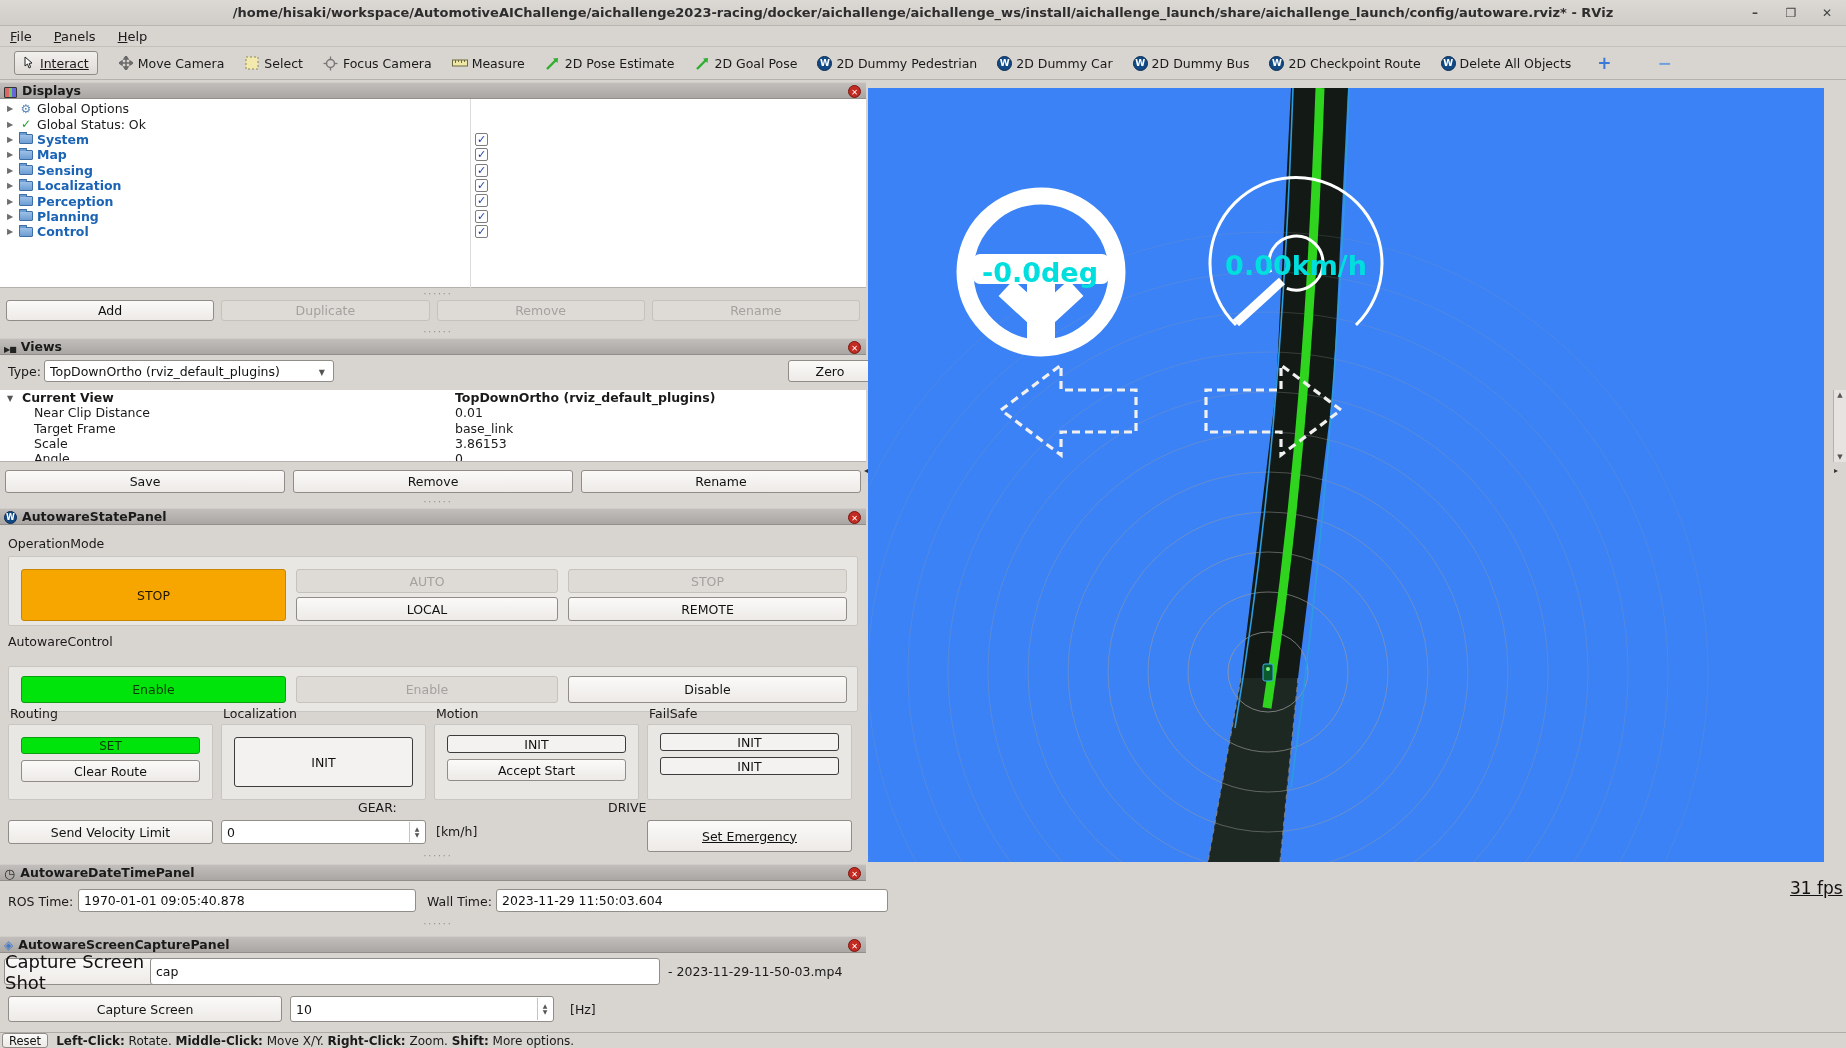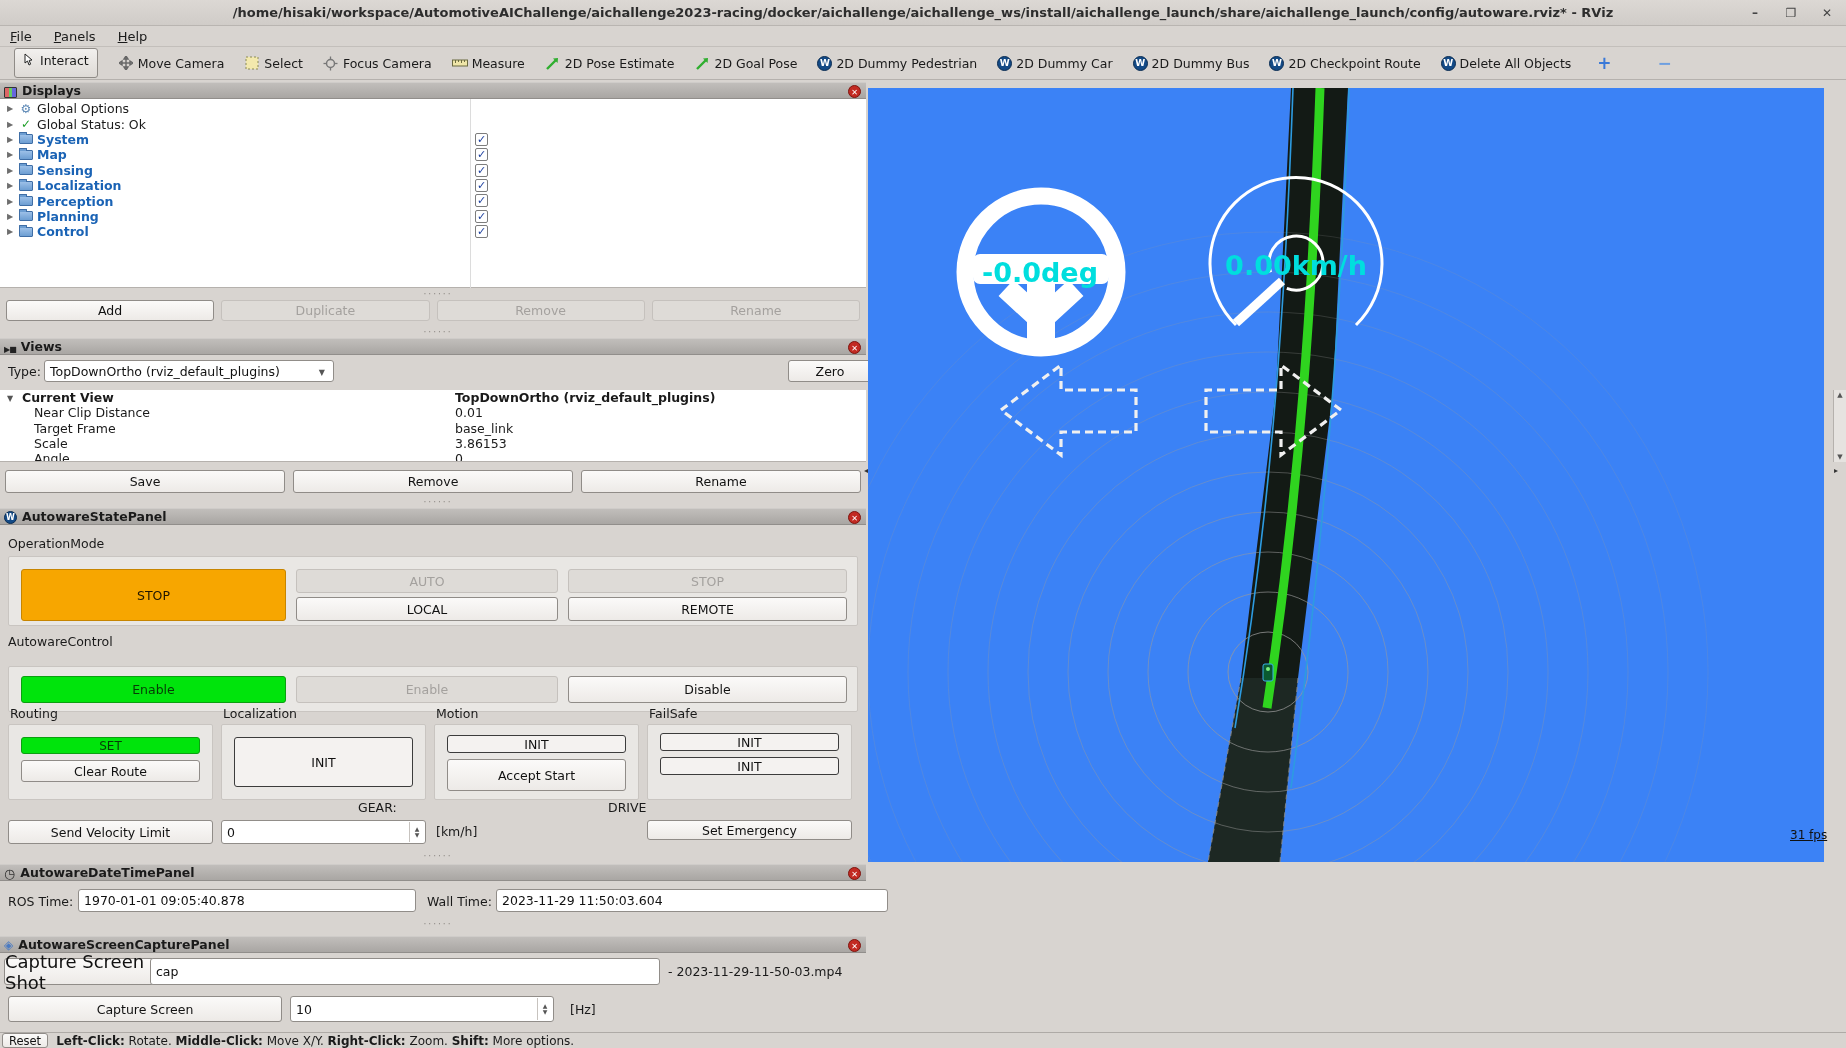--- a/index.html
+++ b/index.html
@@ -7,21 +7,21 @@
   #app { position:relative; width:1846px; height:1048px; background:#d8d4d0; overflow:hidden; font-size:12.5px; color:#1a1a1a; }
 
   
   .titlebar { position:absolute; left:0; top:0; width:1846px; height:26px; background:linear-gradient(#dcd8d4,#d0ccc8); display:flex; align-items:center; justify-content:center; font-weight:bold; font-size:13px; color:#2d2d2d; border-bottom:1px solid #b9b5b1; }
   .winbtns { position:absolute; right:8px; top:3px; display:flex; gap:14px; }
   .winbtn { width:22px; height:20px; display:flex; align-items:center; justify-content:center; color:#444; font-size:12px; border-radius:3px; }
   .menubar { position:absolute; left:0; top:26px; width:1846px; height:20px; display:flex; align-items:center; gap:22px; padding-left:10px; background:#d8d4d0; font-size:13px; }
   .menubar u { text-decoration:underline; }
   .toolbar { position:absolute; left:0; top:46px; width:1846px; height:34px; background:#d8d4d0; border-top:1px solid #c3bfbb; border-bottom:1px solid #b5b1ad; display:flex; align-items:center; gap:20px; padding-left:14px; font-size:12.5px; }
   .tool { display:flex; align-items:center; gap:4px; white-space:nowrap; }
-  .tool.selected { border:1px solid #8f8b87; background:linear-gradient(#f2f0ee,#dedad6); border-radius:3px; padding:3px 8px 9px 5px; }
+  .tool.selected { border:1px solid #8f8b87; background:linear-gradient(#f2f0ee,#dedad6); border-radius:3px; padding:3px 8px 3px 5px;text-decoration:underline; }
   .ticon16 { width:16px; height:16px; display:inline-flex; align-items:center; justify-content:center; }
   .awlogo { width:15px; height:15px; border-radius:50%; background:#134a86; color:#fff; font-size:9px; font-weight:bold; display:inline-flex; align-items:center; justify-content:center; border:1px solid #0a2c52; }
   .tb-plus { color:#3a79d8; font-weight:bold; font-size:17px; margin-left:6px; }
   .tb-minus { color:#6d9fe0; font-weight:bold; font-size:17px; margin-left:26px; }
 
   
   .phead { position:absolute; left:0; width:866px; height:17px; background:linear-gradient(#c1bebb,#a9a6a3); border-top:1px solid #cfccc9; border-bottom:1px solid #918e8b; display:flex; align-items:flex-end; gap:5px; padding-left:4px; font-weight:600; font-size:12.5px; }
   .closex { position:absolute; right:5px; top:2px; width:13px; height:13px; border-radius:50%; background:#c22a22; color:#fff; font-size:8px; line-height:13px; text-align:center; border:1px solid #7e150f; }
   .btn { display:flex; align-items:center; justify-content:center; background:linear-gradient(#fbfaf9,#edeae7); border:1px solid #908c88; border-radius:3px; font-size:12.5px; color:#111; }
   .btn.disabled { background:#dedbd7; color:#a4a19e; border-color:#c5c1bd; }
@@ -68,21 +68,21 @@
   .views-buttons { position:absolute; left:0; top:470px; width:866px; height:23px; display:grid; grid-template-columns:1fr 1fr 1fr; gap:8px; padding:0 5px; }
 
   
   .op-group { left:8px; top:556px; width:850px; height:70px; }
   .ctl-group { left:8px; top:666px; width:850px; height:46px; }
   .abs { position:absolute; }
   .sub-box { position:absolute; top:724px; width:205px; height:76px; border:1px solid #c9c5c1; background:#e9e7e4; border-radius:2px; }
 
   
   .viewport { position:absolute; left:868px; top:88px; width:956px; height:774px; background:#3b82f6; }
-  .fps { position:absolute; left:1790px; top:828px; font-size:12px; color:#111;text-decoration:underline; }
+  .fps { position:absolute; left:1790px; top:878px; font-size:17px; color:#111;text-decoration:underline; }
   .side-arrow { position:absolute; font-size:8px; color:#333; }
 
   
   .statusbar { position:absolute; left:0; top:1032px; width:1846px; height:16px; background:#d8d4d0; border-top:1px solid #aeaaa6; display:flex; align-items:center; font-size:12px; gap:8px; padding-left:2px; }
   .statusbar b { font-weight:bold; }
   .reset-btn { height:15px; padding:0 6px; font-size:11.5px; }
 
   .hdr-monitor { width:13px; height:11px; border:1.5px solid #333; border-radius:1px; display:flex; overflow:hidden; }
   .hdr-monitor i { flex:1; } .hm1{background:#d66} .hm2{background:#6c6} .hm3{background:#66d}
   .hdr-views { font-size:8px; color:#222; letter-spacing:-1px; }
@@ -358,37 +358,37 @@
 
   <div class="sub-box" style="left:8px;">
     <div class="btn green abs" style="left:12px; top:12px; width:179px; height:17px; font-size:12px;">SET</div>
     <div class="btn abs" style="left:12px; top:35px; width:179px; height:22px;">Clear Route</div>
   </div>
   <div class="sub-box" style="left:221px;">
     <div class="btn initb abs" style="left:12px; top:12px; width:179px; height:50px;">INIT</div>
   </div>
   <div class="sub-box" style="left:434px;">
     <div class="btn initb abs" style="left:12px; top:10px; width:179px; height:18px;">INIT</div>
-    <div class="btn abs" style="left:12px; top:34px; width:179px; height:32px;">Accept Start</div>
+    <div class="btn abs" style="left:12px; top:34px; width:179px; height:22px;">Accept Start</div>
   </div>
   <div class="sub-box" style="left:647px;">
     <div class="btn initb abs" style="left:12px; top:8px; width:179px; height:18px;">INIT</div>
     <div class="btn initb abs" style="left:12px; top:32px; width:179px; height:18px;">INIT</div>
   </div>
 
   <span class="grouplabel" style="left:358px; top:800px;">GEAR:</span>
   <span class="grouplabel" style="left:608px; top:800px;">DRIVE</span>
 
   <div class="btn abs" style="left:8px; top:820px; width:205px; height:24px;">Send Velocity Limit</div>
   <div class="inputbox spin abs" style="left:221px; top:820px; width:205px; height:24px;">
     <span>0</span>
     <span class="arrows">▲<br>▼</span>
   </div>
   <span class="grouplabel" style="left:436px; top:824px;">[km/h]</span>
-  <div class="btn abs" style="left:647px; top:820px; width:205px; height:20px;">Set Emergency</div>
+  <div class="btn abs" style="left:647px; top:820px; width:205px; height:32px;text-decoration:underline;">Set Emergency</div>
   <div class="dots" style="top:854px;">······</div>
 
   <div class="phead" style="top:864px;">
     <span class="hdr-clock">◷</span>
     <span>AutowareDateTimePanel</span>
     <span class="closex">✕</span>
   </div>
   <span class="grouplabel" style="left:8px; top:894px;">ROS Time:</span>
   <div class="inputbox abs" style="left:78px; top:889px; width:338px; height:23px;">
     <span>1970-01-01 09:05:40.878</span>

